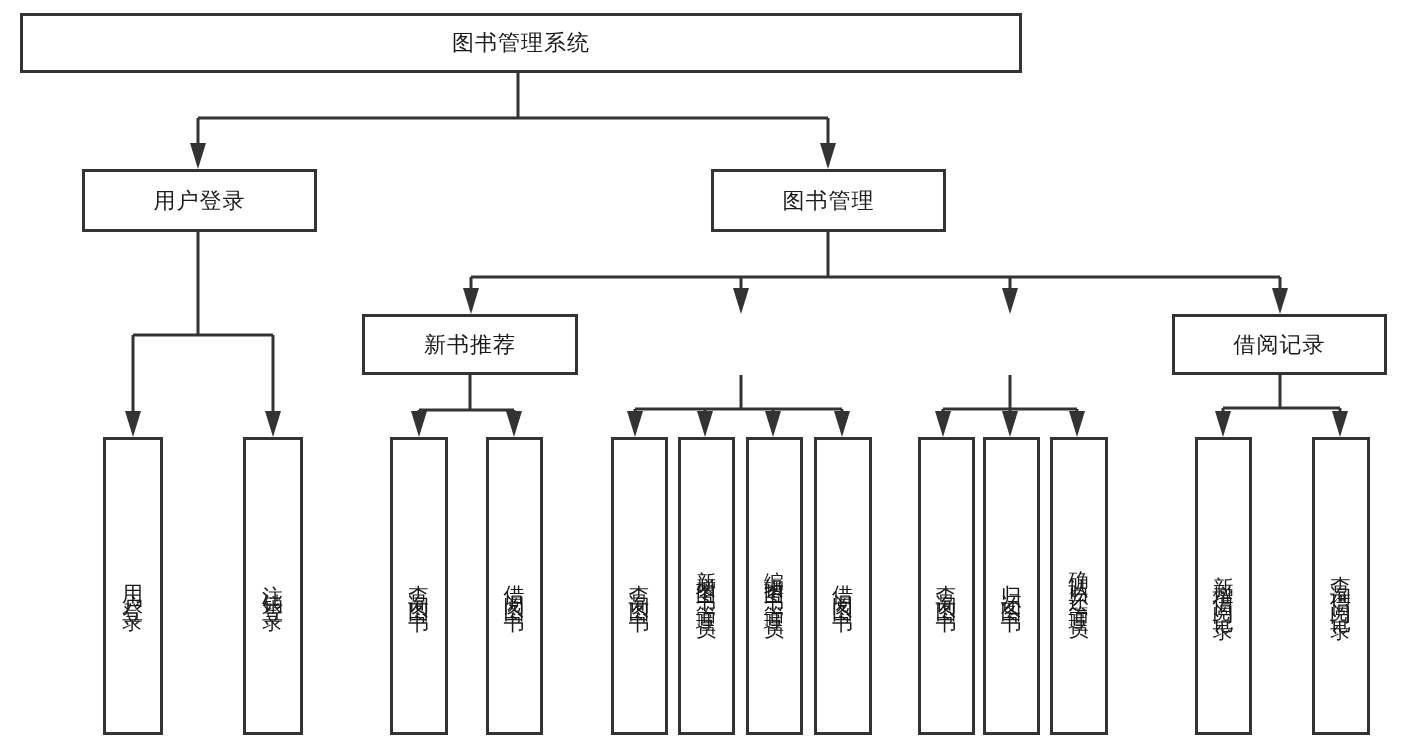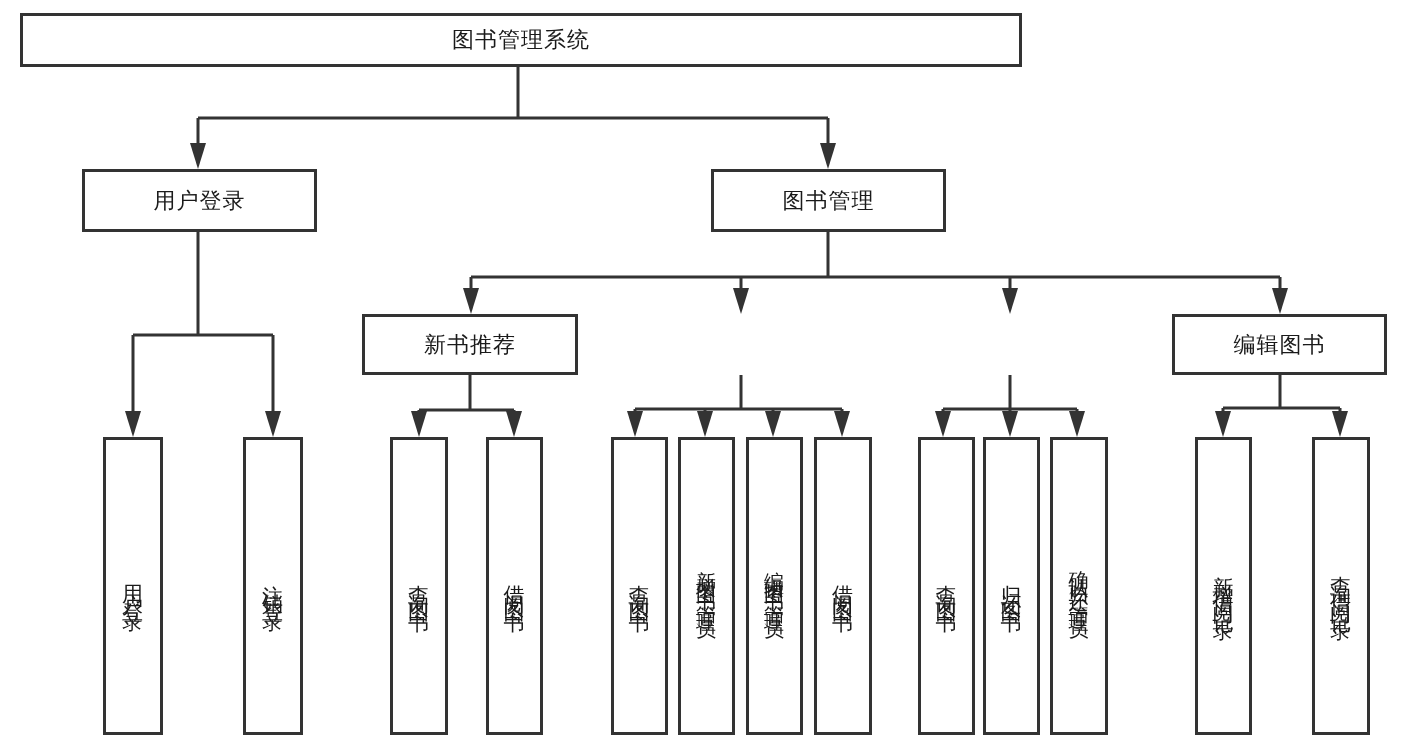--- a/index.html
+++ b/index.html
@@ -80,36 +80,36 @@
       <polygon points="765,411 781,411 773,437"></polygon>
       <polygon points="834,411 850,411 842,437"></polygon>
       <polygon points="935,411 951,411 943,437"></polygon>
       <polygon points="1002,411 1018,411 1010,437"></polygon>
       <polygon points="1069,411 1085,411 1077,437"></polygon>
       <polygon points="1215,411 1231,411 1223,437"></polygon>
       <polygon points="1332,411 1348,411 1340,437"></polygon>
     </g>
   </svg>
 
-  <div class="box" style="left:20px; top:13px; width:1002px; height:54px;">
+  <div class="box" style="left:20px; top:13px; width:1002px; height:60px;">
     <span class="h-label">图书管理系统</span>
   </div>
 
   <div class="box" style="left:82px; top:169px; width:235px; height:63px;">
     <span class="h-label">用户登录</span>
   </div>
   <div class="box" style="left:711px; top:169px; width:235px; height:63px;">
     <span class="h-label">图书管理</span>
   </div>
 
   <div class="box" style="left:362px; top:314px; width:216px; height:61px;font-family:Liberation Serif, serif;">
     <span class="h-label">新书推荐</span>
   </div>
   <div class="box" style="left:1172px; top:314px; width:215px; height:61px;">
-    <span class="h-label">编辑图书</span>
+    <span class="h-label">借阅记录</span>
   </div>
 
   <div class="box" style="left:103px; top:437px; width:60px; height:298px;">
     <span class="v-label">用户登录</span>
   </div>
   <div class="box" style="left:243px; top:437px; width:60px; height:298px;">
     <span class="v-label">注销登录</span>
   </div>
 
   <div class="box" style="left:390px; top:437px; width:58px; height:298px;">

